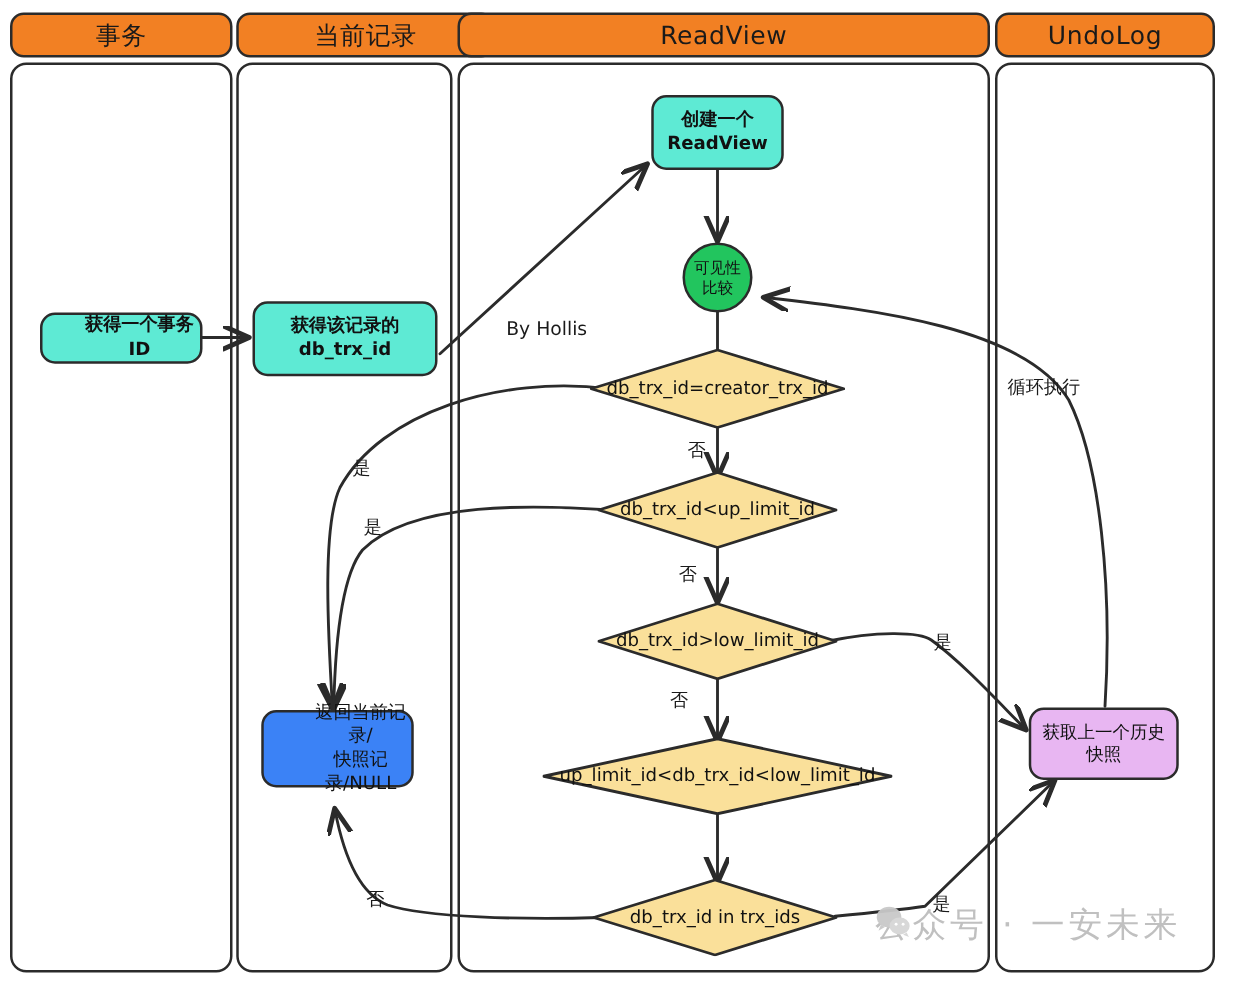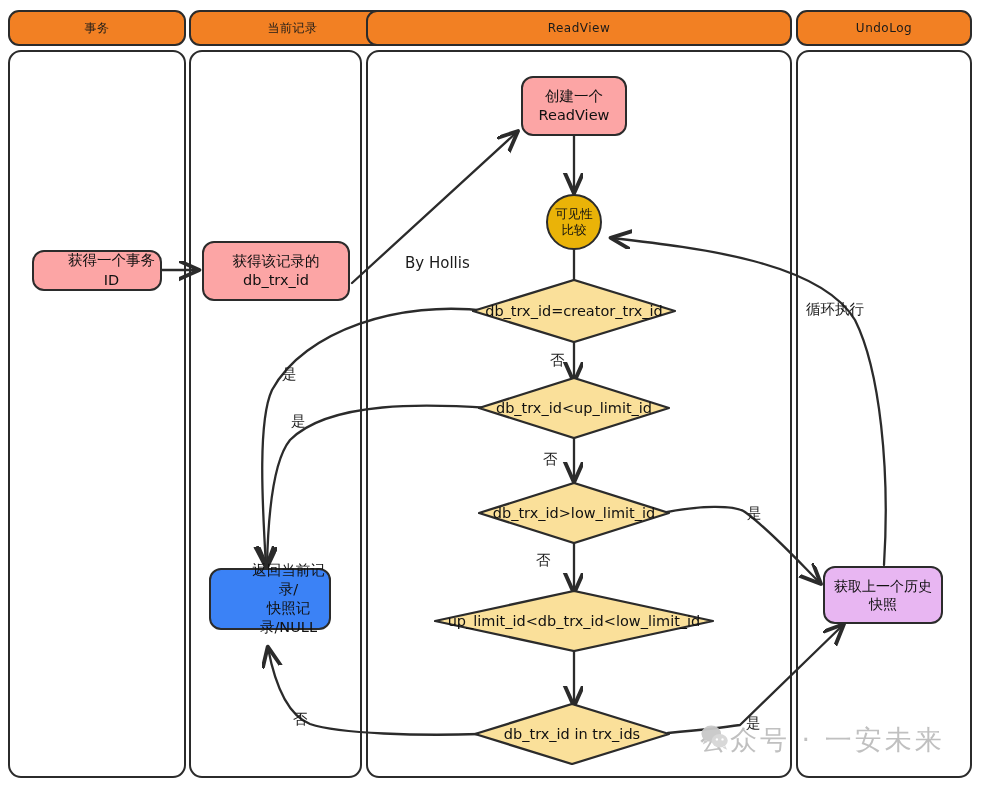--- a/index.html
+++ b/index.html
@@ -2,30 +2,30 @@
 <html><head>
 <meta charset="utf-8">
 <style>
   html,body{margin:0;padding:0;background:#ffffff;}
   body{width:997px;height:786px;position:relative;overflow:hidden;
        font-family:"DejaVu Sans","Liberation Sans",sans-serif;}
   #canvas{position:absolute;inset:0;width:997px;height:786px;}
   svg{position:absolute;left:0;top:0;}
   .lane-head{position:absolute;background:#F28023;border:2.2px solid #2b2b2b;
              border-radius:11px;display:flex;align-items:center;justify-content:center;
-             color:#1a1a1a;font-size:12px;letter-spacing:.5px;box-sizing:border-box;}
+             color:#1a1a1a;font-size:20px;letter-spacing:.5px;box-sizing:border-box;}
   .lane-body{position:absolute;background:transparent;border:2.2px solid #2b2b2b;
              border-radius:13px;box-sizing:border-box;}
   .node{position:absolute;box-sizing:border-box;display:flex;align-items:center;
         justify-content:center;text-align:center;line-height:1.32;color:#111;
         border:2.2px solid #2b2b2b;}
   .rounded{border-radius:12px;}
   .circle{border-radius:50%;}
-  .n-blue{background:#fca5a5;}
-  .n-pink{background:#eab308;}
+  .n-blue{background:#5eead4;font-weight:bold;}
+  .n-pink{background:#22c55e;}
   .n-green{background:#3b82f6;padding-left:37px;}
   .n-purple{background:#E8B6F2;}
   .diamond-wrap{position:absolute;display:flex;align-items:center;justify-content:center;}
   .diamond-label{position:relative;z-index:3;font-size:14.5px;color:#111;white-space:nowrap;}
   .edge-label{position:absolute;font-size:14.5px;color:#1a1a1a;white-space:nowrap;z-index:5;}
   .annot{position:absolute;font-size:15px;color:#1a1a1a;white-space:nowrap;z-index:5;}
   .wm{position:absolute;display:flex;align-items:center;gap:8px;z-index:6;
       color:#bdbdbd;font-size:27px;letter-spacing:3px;opacity:.95;}
   .wm-ico{width:30px;height:30px;}
 </style>

